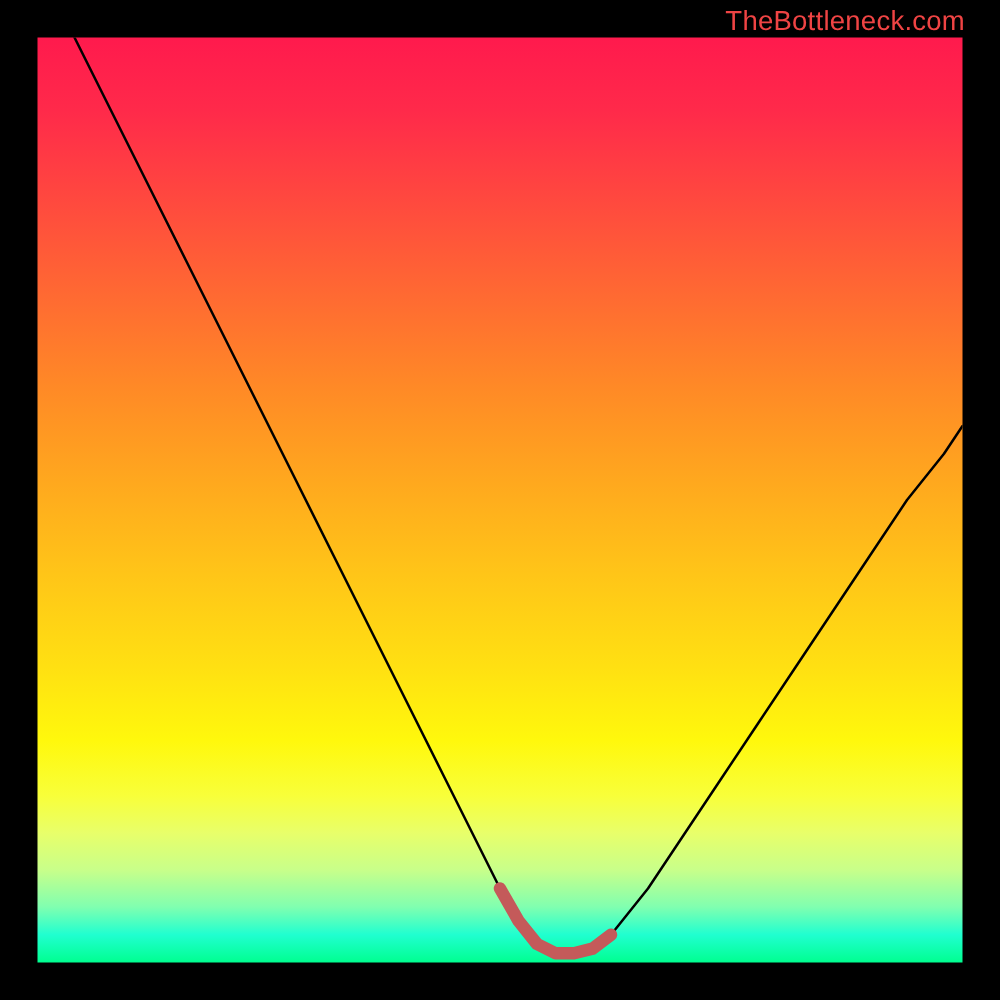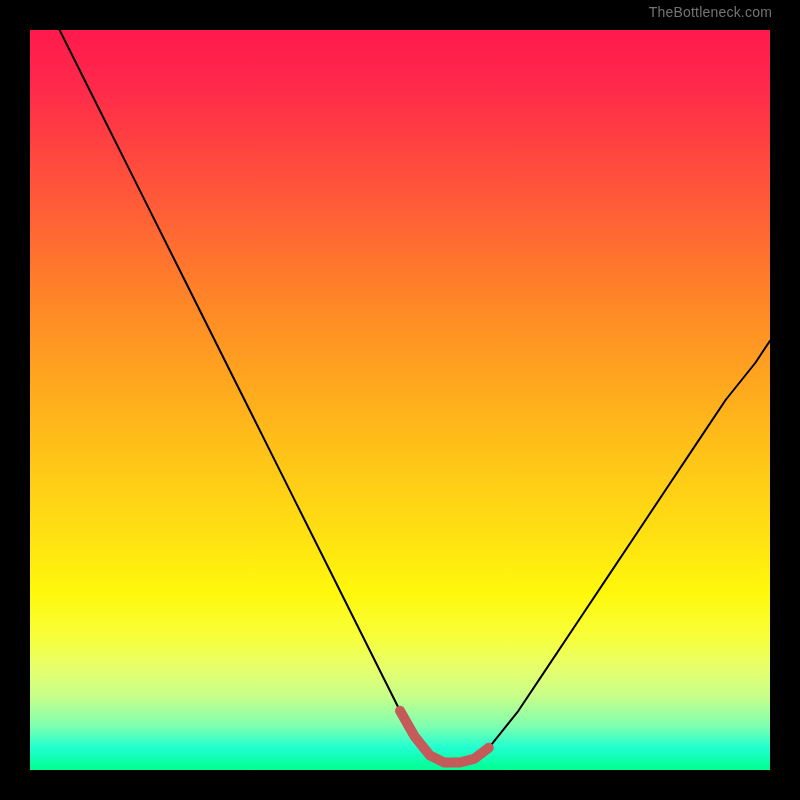--- a/index.html
+++ b/index.html
@@ -45,22 +45,22 @@
     position: absolute;
     left: 0;
     top: 0;
     width: 740px;
     height: 740px;
   }
   .watermark {
     position: absolute;
     top: 4px;
     right: 28px;
-    color: #737373;
-    font-size: 14px;
+    color: #ef4444;
+    font-size: 22px;
     letter-spacing: 0.2px;
     user-select: none;
   }
 </style>
 </head>
 <body>
 
 <div class="frame">
 
   <div class="watermark">TheBottleneck.com</div>

